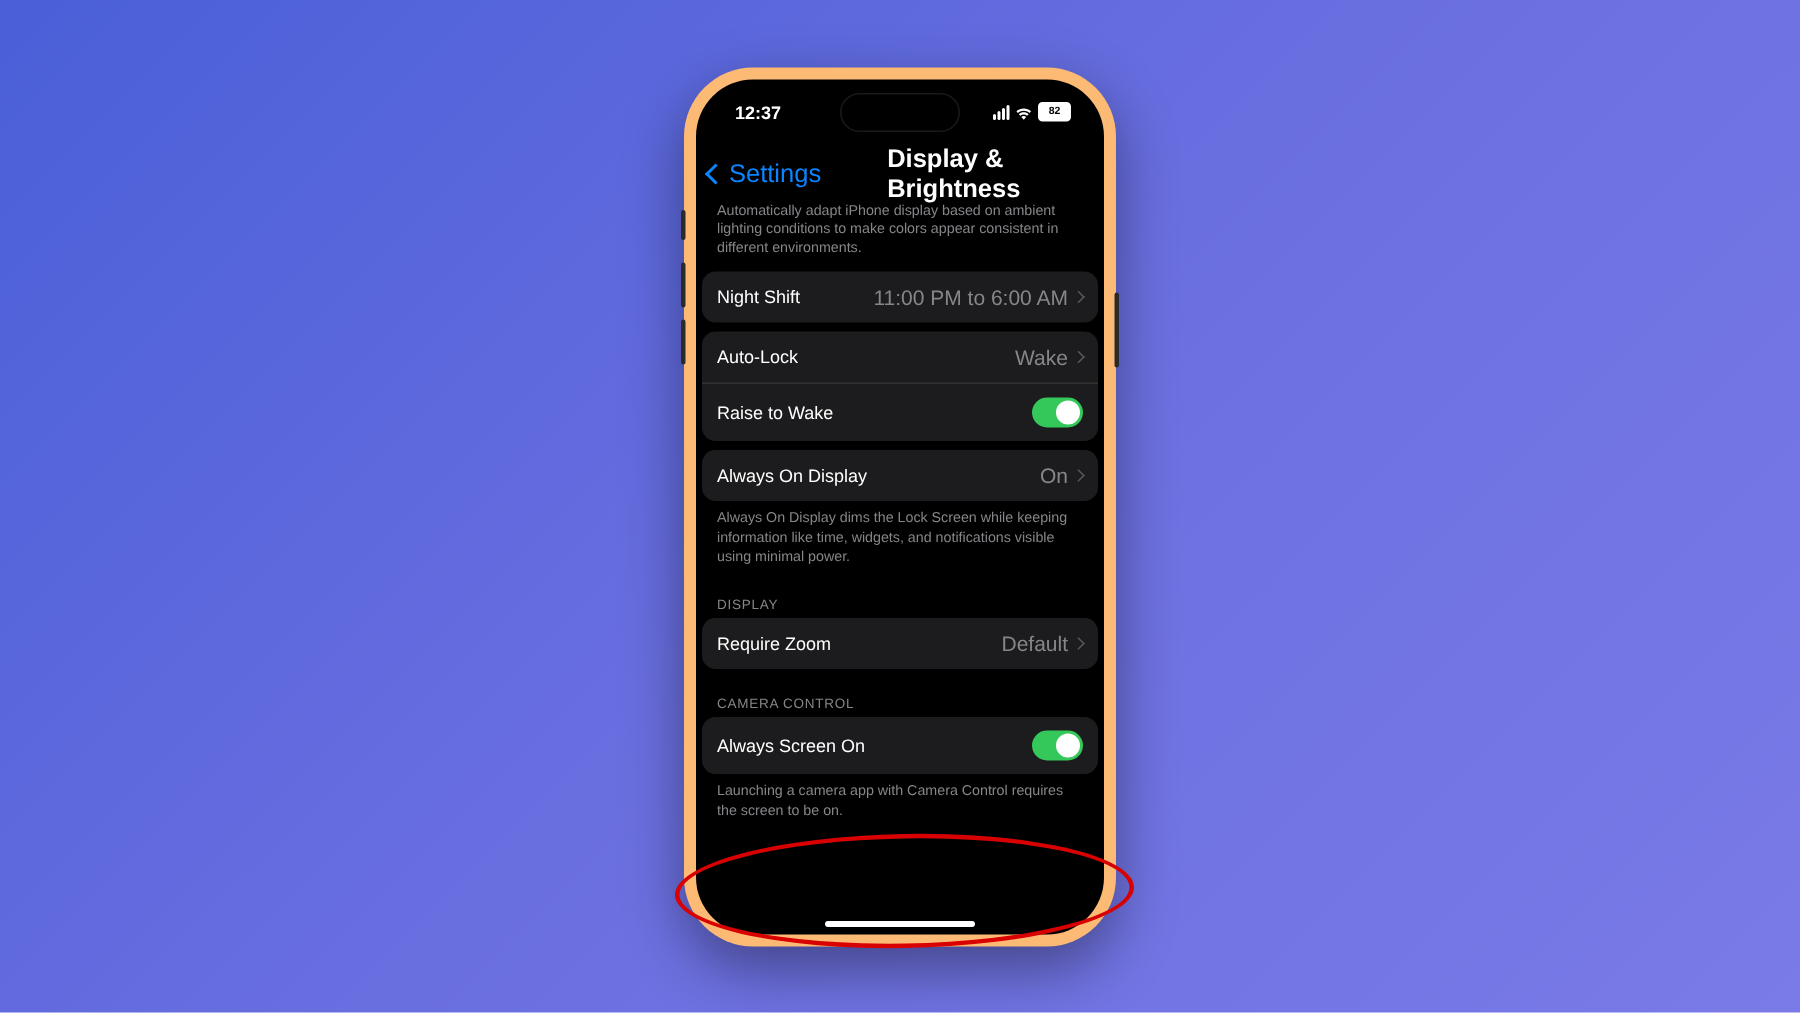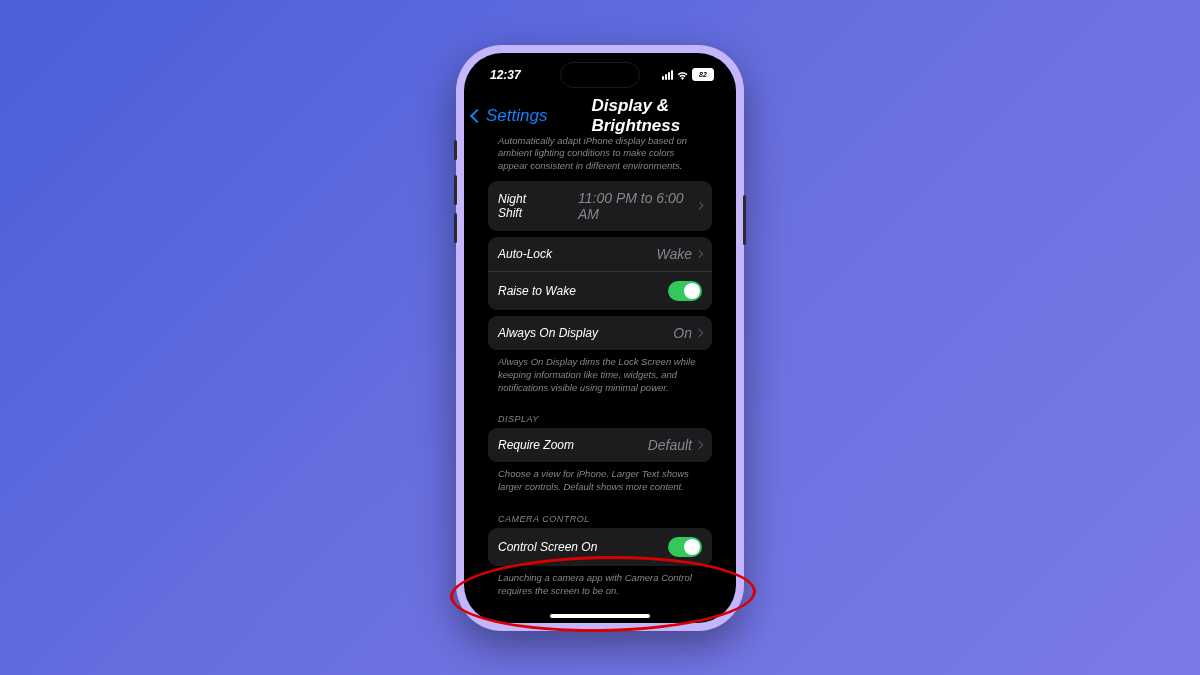--- a/index.html
+++ b/index.html
@@ -1,20 +1,20 @@
 <!DOCTYPE html>
 <html><head>
 <meta charset="utf-8">
 <style>
   html,body{margin:0;padding:0;width:1200px;height:675px;overflow:hidden;
     font-family:-apple-system,BlinkMacSystemFont,"Helvetica Neue",Arial,sans-serif;}
   body{background:linear-gradient(135deg,#4a5fd8 0%,#6a6fe0 50%,#7a7ae8 100%);
     display:flex;align-items:center;justify-content:center;}
-  .phone{width:272px;height:570px;background:#c4b5fd;border-radius:46px;
-    box-shadow:0 15px 40px rgba(0,0,0,.4);position:relative;padding:8px;font-style:italic;}
+  .phone{width:272px;height:570px;background:#fdba74;border-radius:46px;
+    box-shadow:0 15px 40px rgba(0,0,0,.4);position:relative;padding:8px;}
   .screen{width:100%;height:100%;background:#000;border-radius:38px;overflow:hidden;
     position:relative;color:#fff;}
   .island{position:absolute;top:9px;left:50%;transform:translateX(-50%);
     width:78px;height:24px;background:#000;border-radius:14px;z-index:10;
     border:1px solid #1a1a1a;}
   .statusbar{position:absolute;top:0;left:0;right:0;height:44px;display:flex;
     justify-content:space-between;align-items:center;padding:0 22px 0 26px;
     font-size:12px;font-weight:600;z-index:5;}
   .status-right{display:flex;align-items:center;gap:3px;}
   .signal{display:flex;align-items:flex-end;gap:1px;}
@@ -28,21 +28,21 @@
   .batbox{width:20px;height:11px;border:1px solid #fff;border-radius:3px;
     display:flex;align-items:center;justify-content:center;font-size:7px;font-weight:700;
     color:#000;background:#fff;}
   .navbar{position:absolute;top:44px;left:0;right:0;height:38px;display:flex;
     align-items:center;padding:0 8px;font-size:17px;}
   .back{color:#0a84ff;display:flex;align-items:center;gap:2px;}
   .chev-left{width:8px;height:8px;border-left:2px solid #0a84ff;
     border-bottom:2px solid #0a84ff;transform:rotate(45deg);margin-right:2px;}
   .title{font-weight:600;margin-left:4px;padding-left:40px;}
   .content{position:absolute;top:82px;bottom:0;left:0;right:0;overflow:hidden;
-    padding:0 24px;font-size:12px;}
+    padding:0 4px;font-size:12px;}
   .subtext{color:#86868a;font-size:9.5px;line-height:1.35;padding:0 10px 8px;}
   .group{background:#1c1c1e;border-radius:9px;margin-bottom:6px;}
   .row{display:flex;align-items:center;justify-content:space-between;
     padding:9px 10px;min-height:16px;gap:31px;}
   .row+.row{border-top:.5px solid #333;}
   .row .label{color:#fff;font-size:12px;}
   .row .val{color:#86868a;font-size:14px;display:flex;align-items:center;gap:4px;}
   .chev{width:5px;height:5px;border-right:1.5px solid #5a5a5e;
     border-top:1.5px solid #5a5a5e;transform:rotate(45deg);}
   .section-header{color:#86868a;font-size:9px;letter-spacing:.5px;
@@ -142,26 +142,25 @@
       <div class="section-header">DISPLAY</div>
       <div class="group">
         <div class="row">
           <span class="label">Require Zoom</span>
           <span class="val">
             <span>Default</span>
             <span class="chev"></span>
           </span>
         </div>
       </div>
-      <div class="subtext">Choose a view for iPhone. Larger Text shows larger controls. Default shows more content.</div>
 
       <div class="section-header">CAMERA CONTROL</div>
       <div class="group">
         <div class="row">
-          <span class="label">Control Screen On</span>
+          <span class="label">Always Screen On</span>
           <div class="toggle"></div>
         </div>
       </div>
       <div class="subtext">Launching a camera app with Camera Control requires the screen to be on.</div>
 
     </div>
 
     <div class="homebar"></div>
   </div>
 </div>

